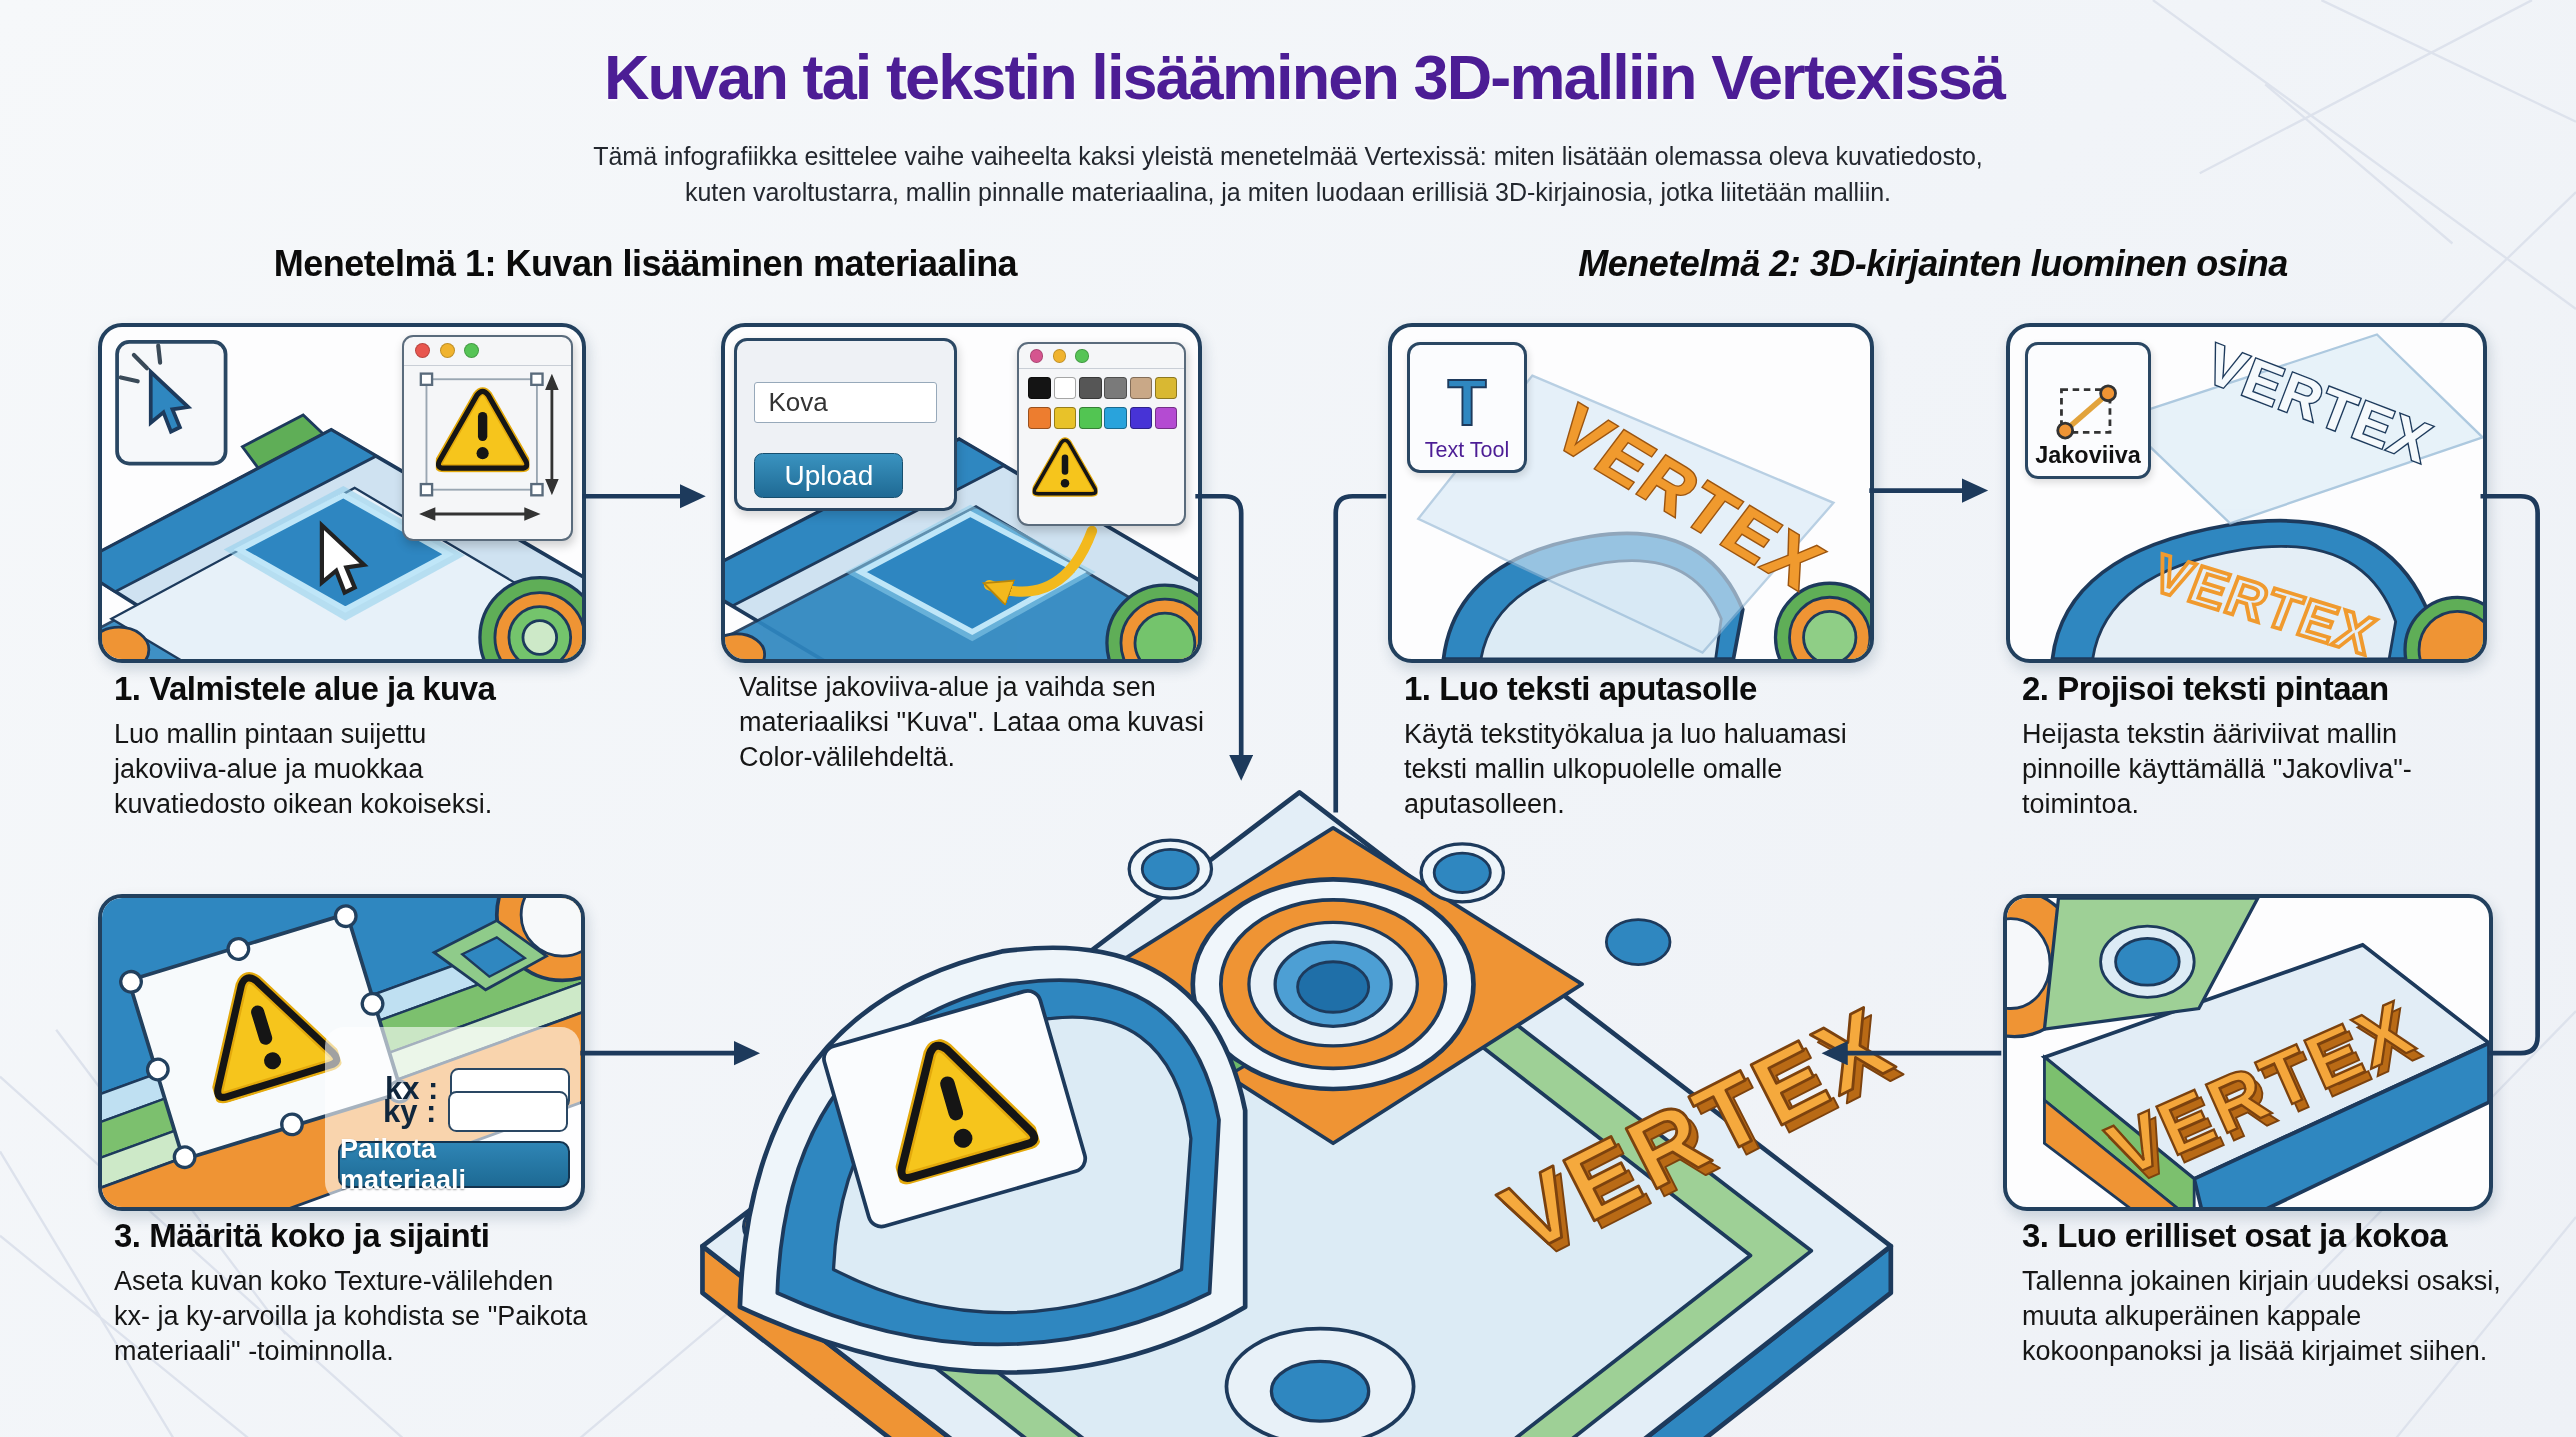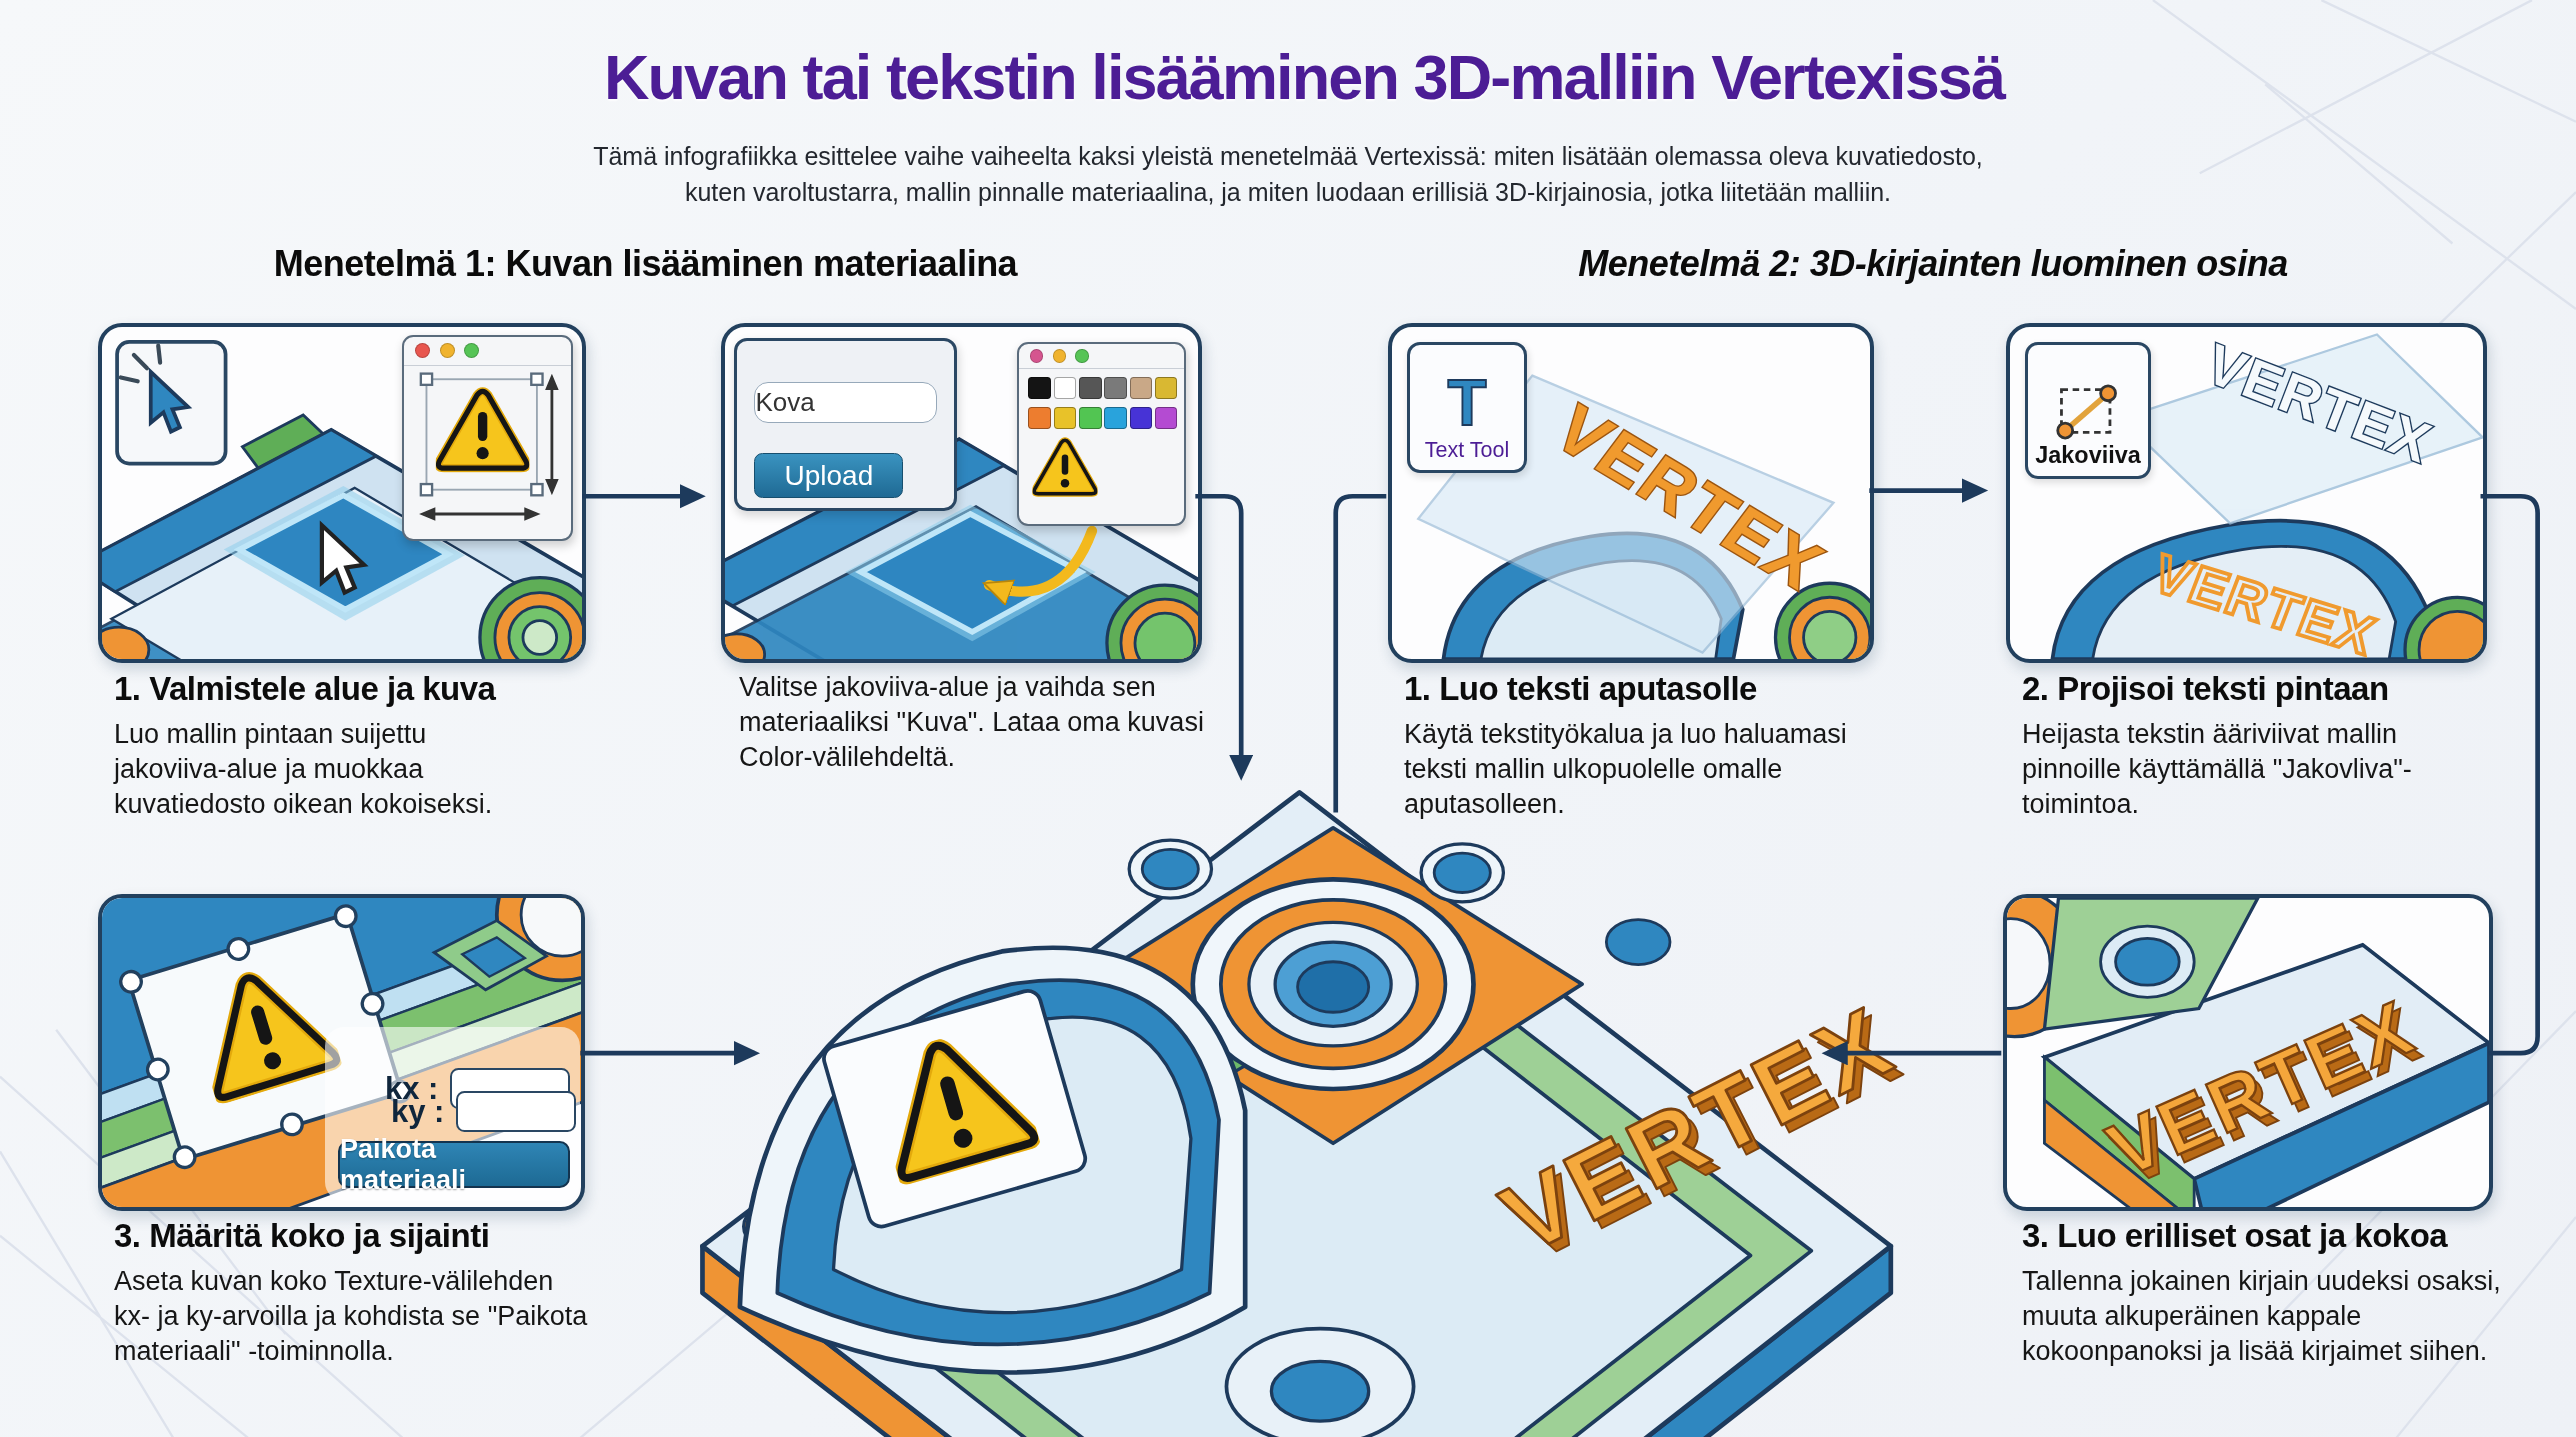--- a/index.html
+++ b/index.html
@@ -46,21 +46,21 @@
   #s23{left:2022px;top:1217px;width:496px;}
   
   .mini-window{position:absolute;background:#f5f6f8;border:2.8px solid #5a6b7c;border-radius:11.2px;
     box-shadow:1.9px 4.7px 9.4px rgba(0,0,0,.18);}
   .titlebar{height:28px;border-bottom:1.9px solid #c9ced6;display:flex;align-items:center;gap:9.4px;padding-left:11.2px;}
   .dot{width:13px;height:13px;border-radius:50%;border:0.9px solid rgba(0,0,0,.2);}
   
   .upload-dialog{position:absolute;left:9.4px;top:11.2px;width:217px;height:167px;background:#eef1f5;
     border:3.7px solid #2a4763;border-radius:13px;box-shadow:1.9px 4.7px 9.4px rgba(0,0,0,.15);}
   .upload-input{position:absolute;left:17px;top:41px;width:183px;height:41px;background:#fff;
-    border:1.9px solid #97a9ba;border-radius:14px;display:flex;align-items:center;
+    border:1.9px solid #97a9ba;border-radius:3px;display:flex;align-items:center;padding-left:13px;
     font-size:26px;color:#333;box-sizing:border-box;}
   .upload-btn{position:absolute;left:17px;top:112px;width:149px;height:45px;
     background:linear-gradient(#3a93c0,#1f6a94);border:1.9px solid #174f6e;border-radius:8.4px;
     display:flex;align-items:center;justify-content:center;font-size:28px;color:#fff;box-sizing:border-box;}
   
   .palette-rows{display:grid;grid-template-columns:repeat(6,20.6px);gap:4.7px;padding:7.5px 0 0 9.4px;}
   .swatch{width:20.6px;height:20.6px;border-radius:3.7px;border:0.9px solid rgba(0,0,0,.35);}
   
   .toolbox{position:absolute;left:15px;top:15px;background:#fbfcfe;border:3.7px solid #2a4763;border-radius:13px;
     display:flex;flex-direction:column;align-items:center;justify-content:flex-end;
@@ -366,21 +366,21 @@
         <circle cx="-120" cy="96" r="11"></circle>
           <circle cx="-120" cy="-2" r="11"></circle>
       </g>
     </g>
   </svg>
   <div class="frost"></div>
   <div class="kv-row" style="left:283px;top:142px;margin-top:28px;">
     <span>kx :</span>
     <div class="kv-input"></div>
   </div>
-  <div class="kv-row" style="left:289px;top:193px;align-items:center;">
+  <div class="kv-row" style="left:281px;top:193px;align-items:center;">
     <span>ky :</span>
     <div class="kv-input"></div>
   </div>
   <div class="paikota-btn">Paikota materiaali</div>
 </div>
 
 <div id="p6" class="panel">
   <svg width="482" height="309" viewBox="0 0 515 330">
     <g>
       <polygon points="40,170 380,50 515,155 200,300" fill="#e2edf6" stroke="#1d3a5c" stroke-width="4"></polygon>

